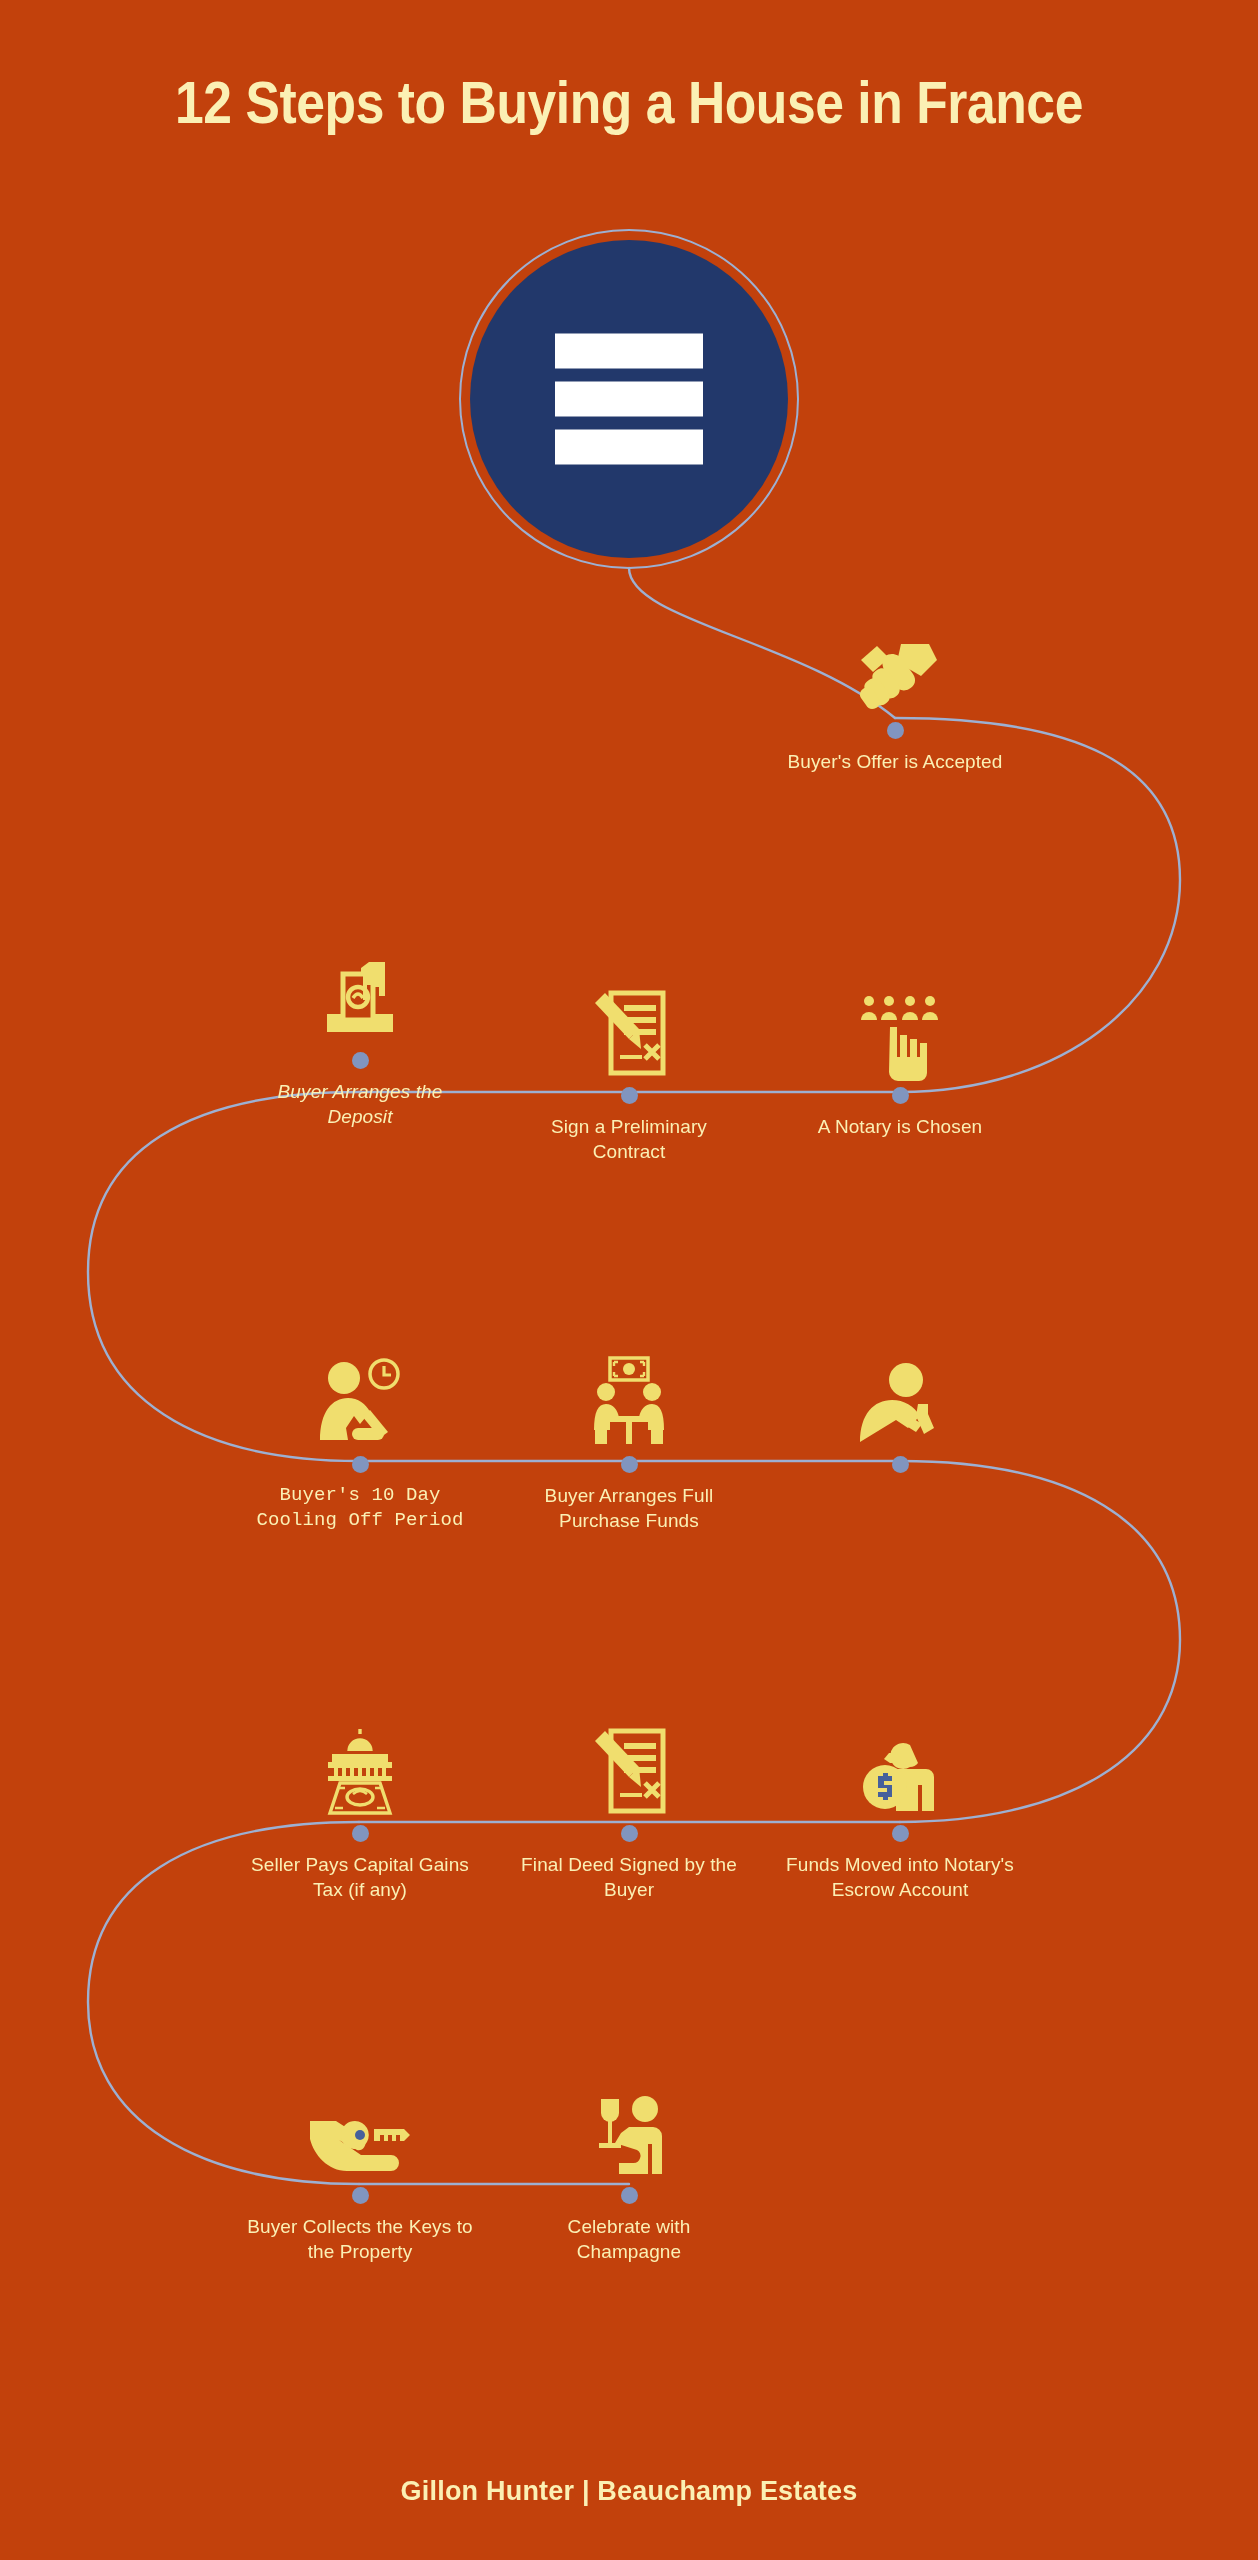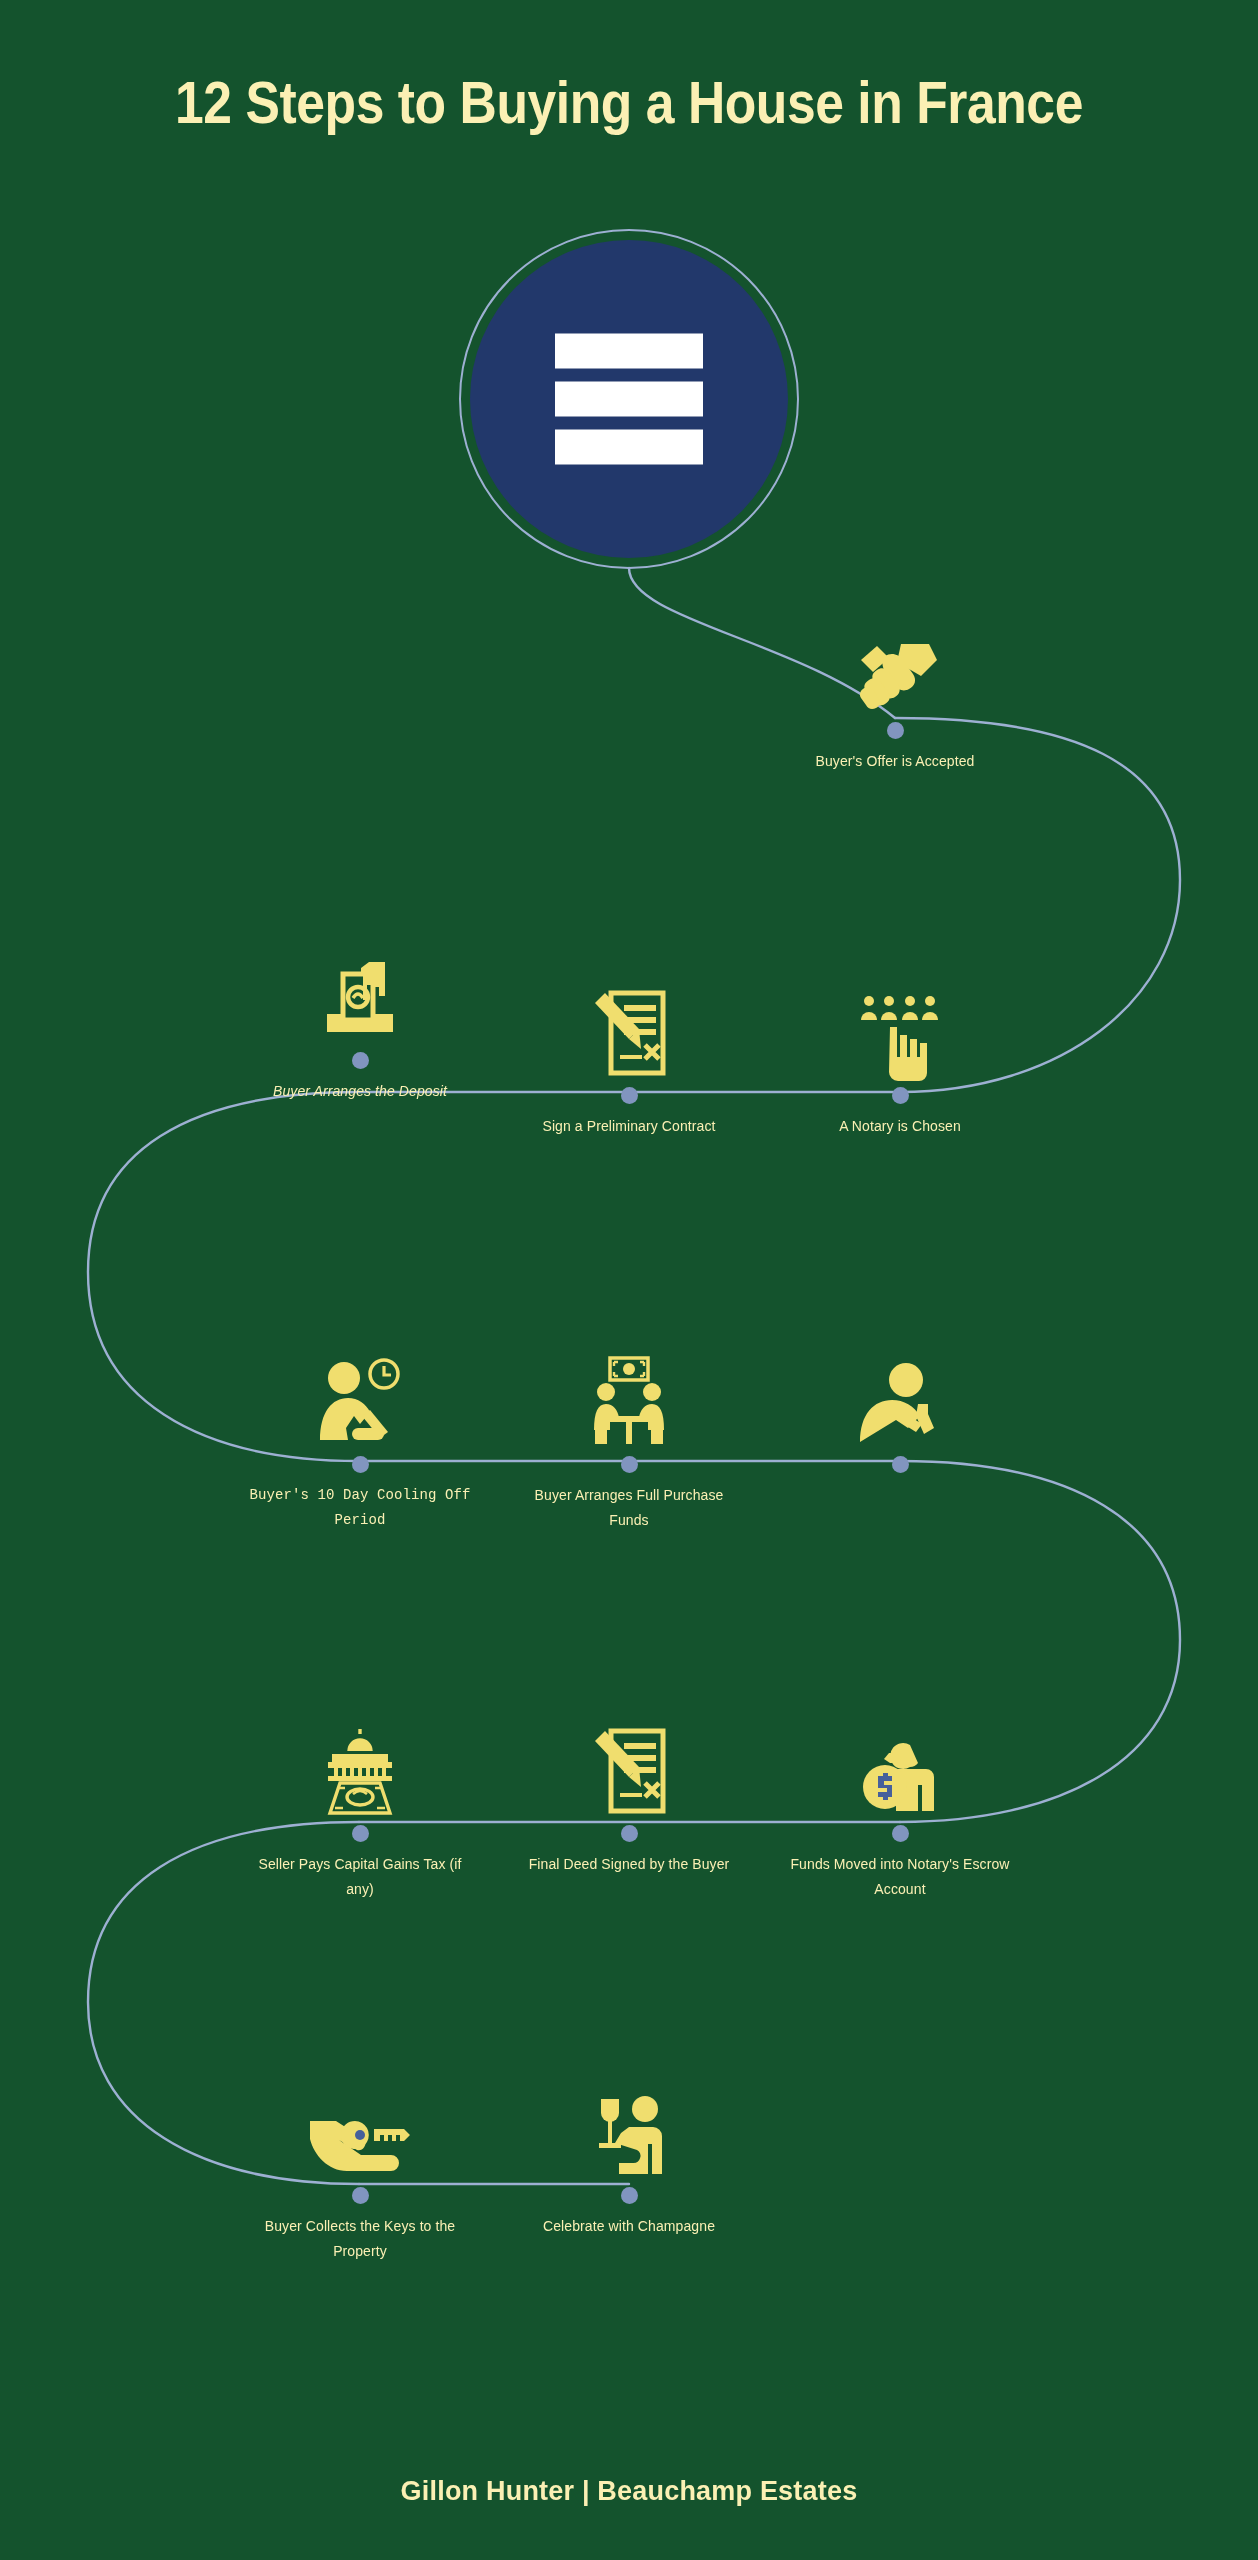--- a/index.html
+++ b/index.html
@@ -9,21 +9,21 @@
     height: 2560px;
     background: #46609b;
     font-family: "Liberation Sans", sans-serif;
     overflow: hidden;
   }
 
   #infographic {
     position: relative;
     width: 1258px;
     height: 2560px;
-    background: #14532d;
+    background: #c2410c;
   }
 
   
   #title {
     position: absolute;
     top: 68px;
     left: 0;
     width: 1258px;
     text-align: center;
     font-size: 60px;
@@ -98,21 +98,21 @@
   .step-icon svg { display: block; overflow: visible; }
   .step-dot {
     width: 17px;
     height: 17px;
     border-radius: 50%;
     background: #8195bf;
     margin: 0 auto;
   }
   .step-label {
     margin-top: 10px;
-    font-size: 14px;
+    font-size: 19px;
     line-height: 25px;
     color: #fbf0b4;
     letter-spacing: 0.1px;
   }
 
   
   #footer {
     position: absolute;
     left: 0;
     bottom: 53px;

